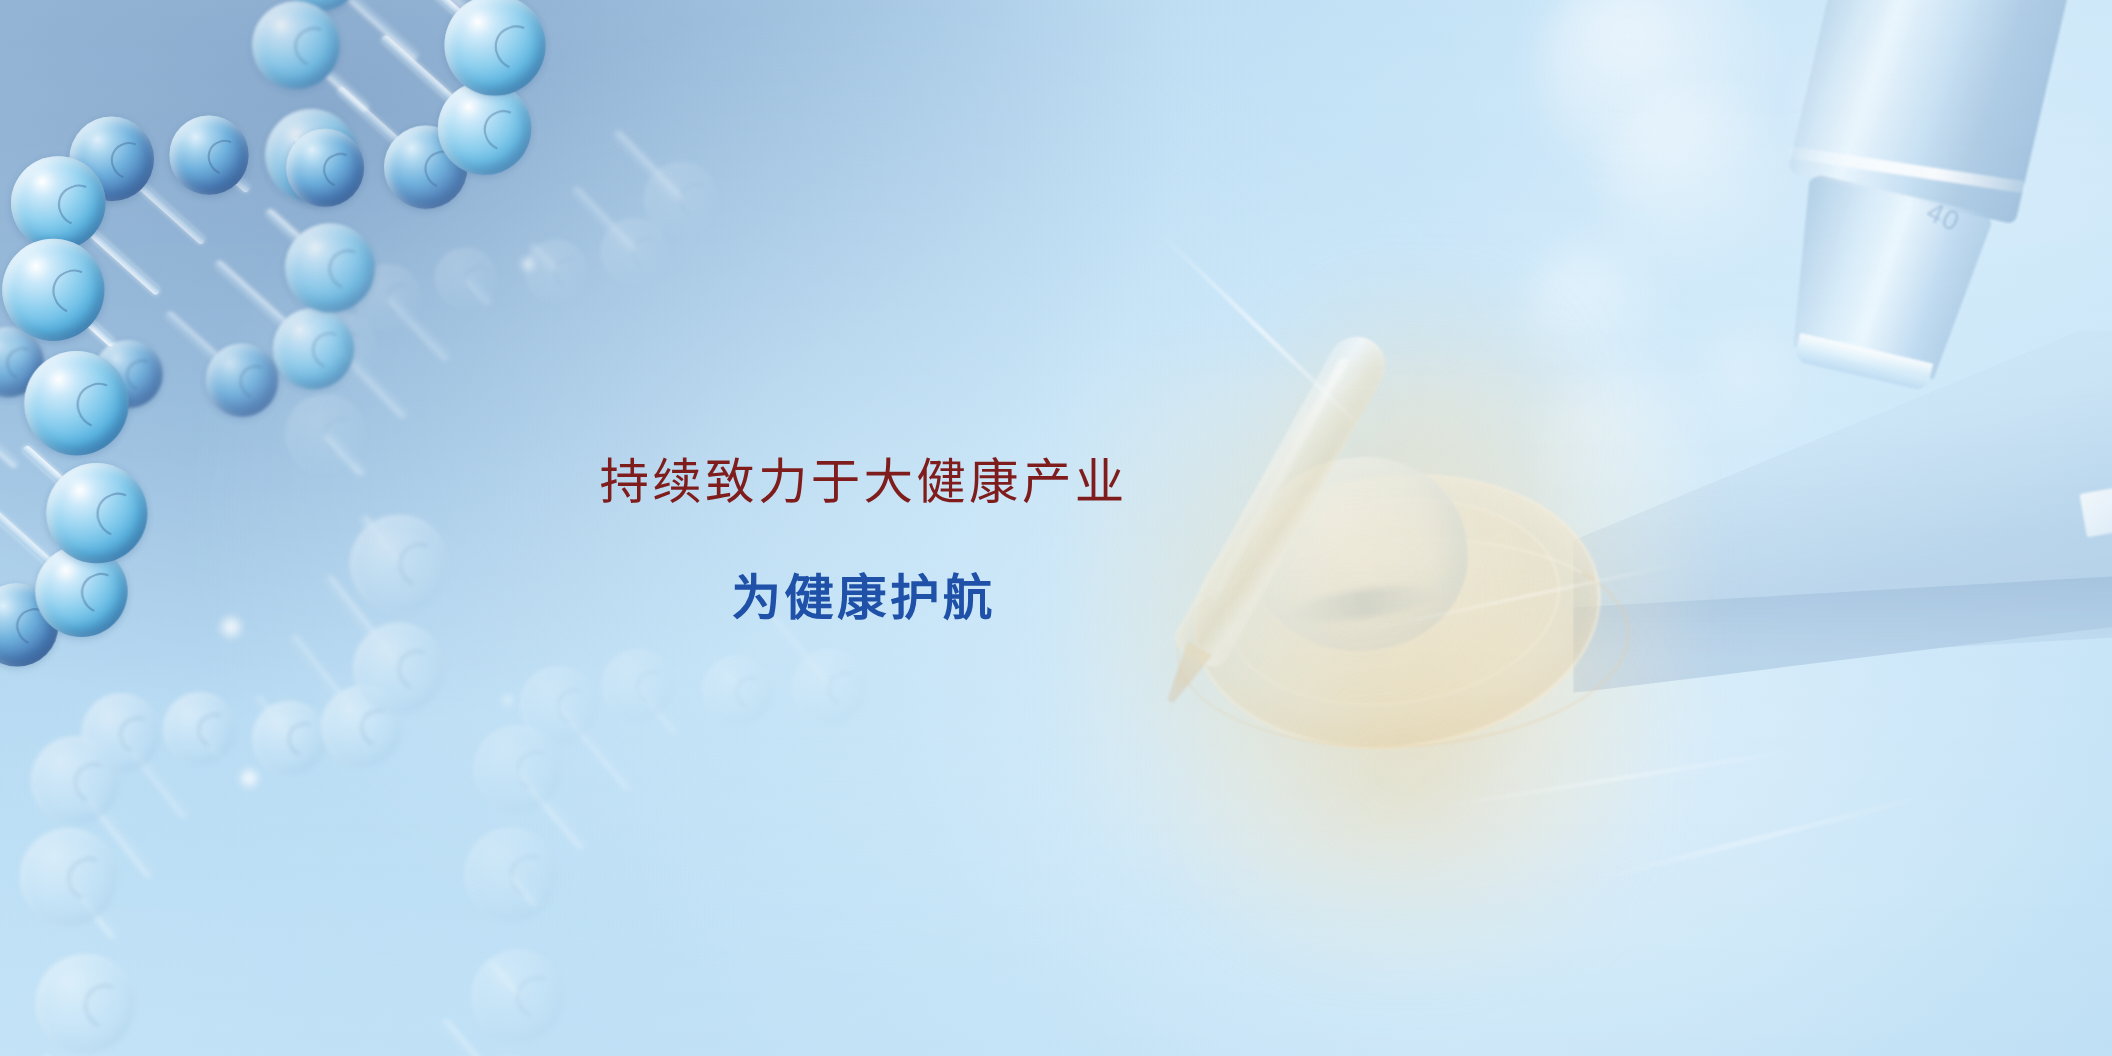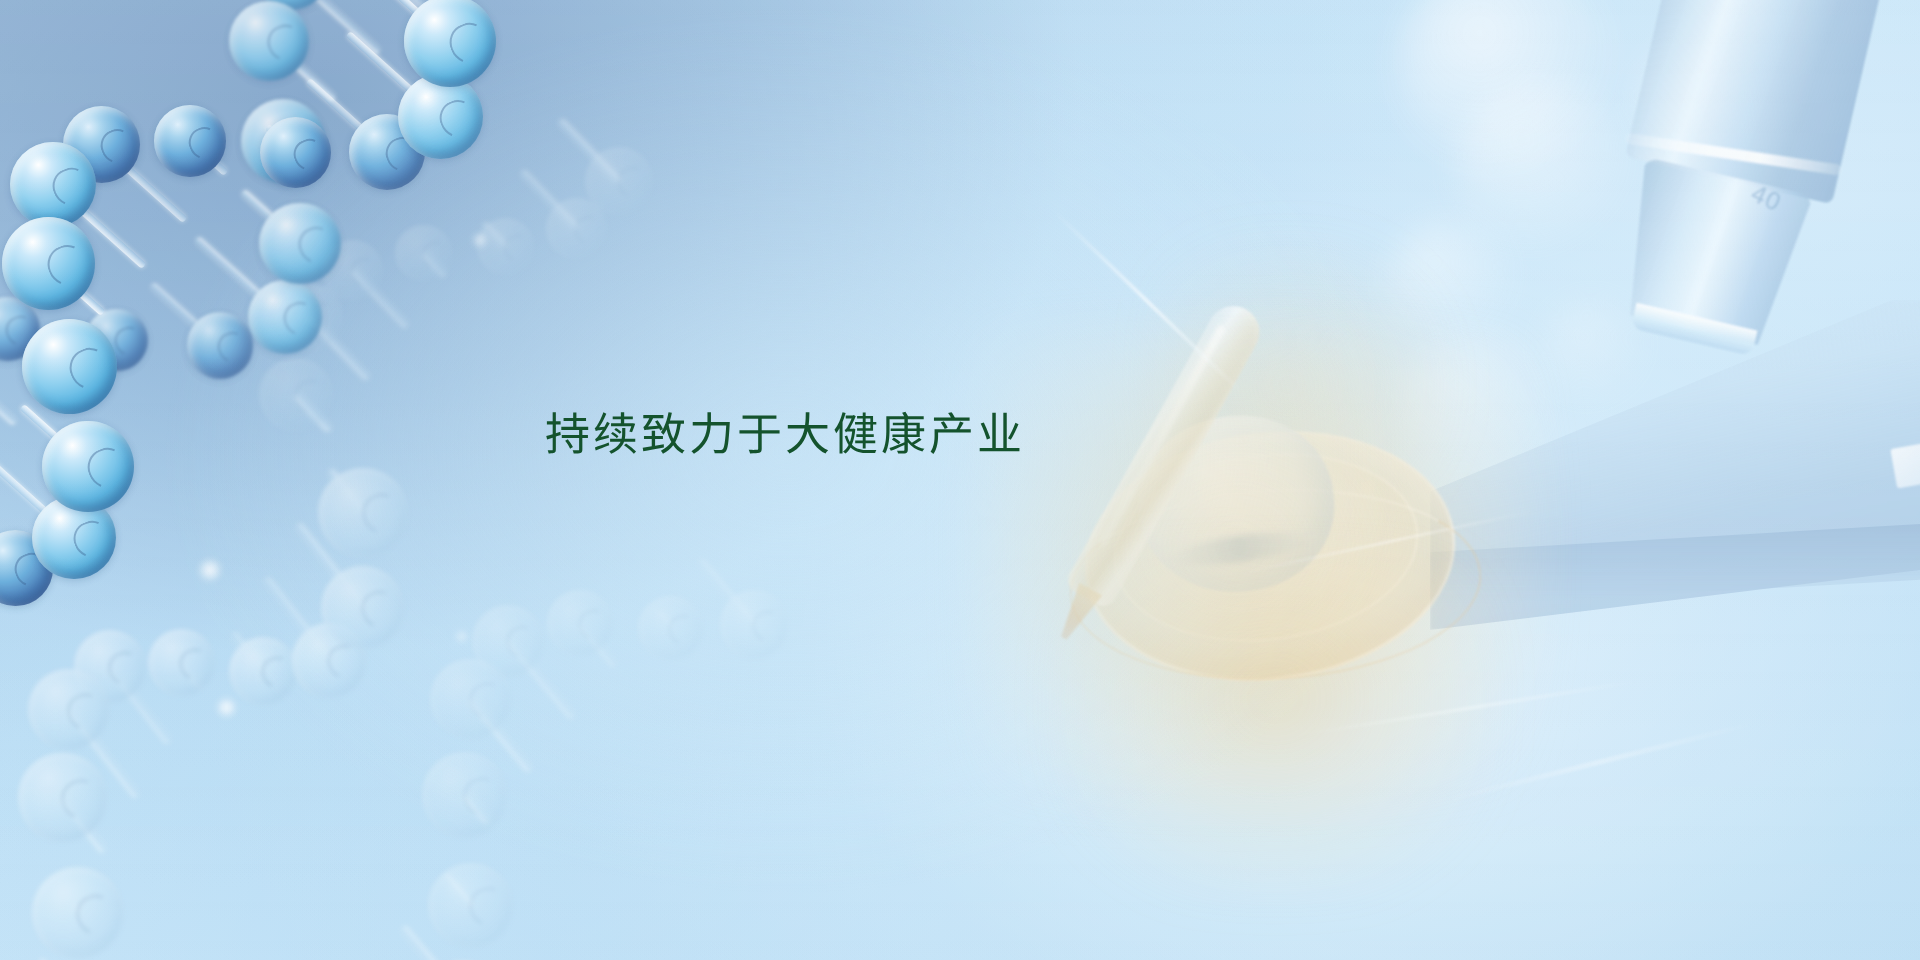--- a/index.html
+++ b/index.html
@@ -626,16 +626,17 @@
       </div>
       <div class="rung" style="left: -60px; top: 496.5px; width: 101.936px; transform: rotate(42deg); opacity: 0.63;"></div>
       <div class="node dark" style="left: -21.9859px; top: 530.469px; width: 75.4785px; height: 75.4785px; z-index: 76; opacity: 1;">
         <div class="swirl"></div>
       </div>
     </div>
 
   <div class="layer" id="haze"></div>
 
   <div id="copy">
-    <p id="subtitle" style="color: #14532d; font-family: Liberation Mono, monospace;">持续致力于大健康产业</p>
+    <p id="subtitle" style="color: #7f1d1d;">持续致力于大健康产业</p>
+    <p id="tagline" style="color: rgb(31, 81, 168);">为健康护航</p>
   </div>
 
 </div>
 
 </body></html>

